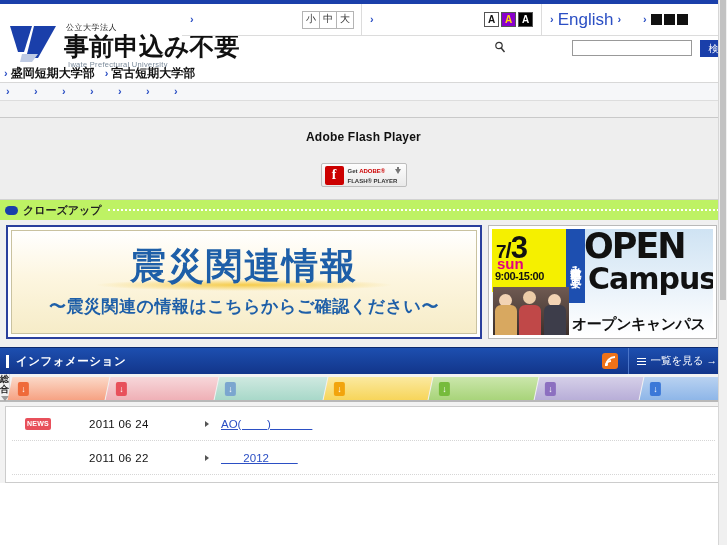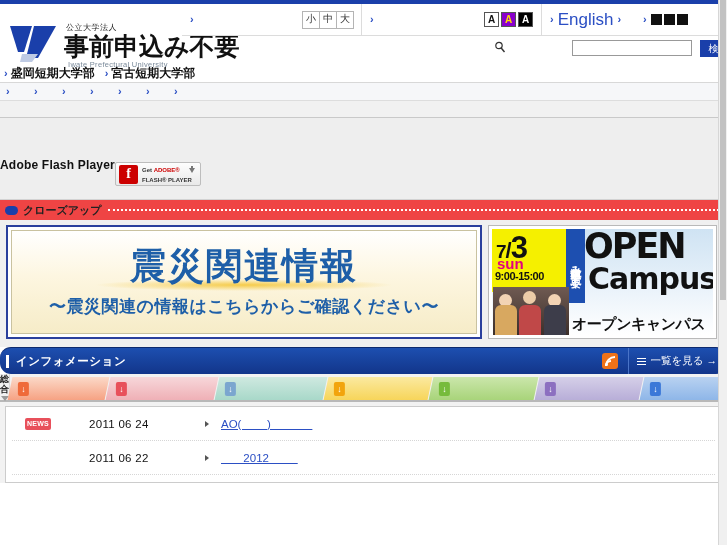--- a/index.html
+++ b/index.html
@@ -121,21 +121,21 @@
     min-width: 28px;
     box-sizing: border-box;
   }
   .gnav-label { color: #2b4fc4; font-size: 11px; }
 
   .gnav-strip { height: 16px; background: #f1f1f1; border-bottom: 1px solid #c9c9c9; }
 
   
   .flash-area {
     height: 81px; background: #eeeeee;
-    display: flex; flex-direction: row; align-items: center;
+    display: flex; flex-direction: column; align-items: center;
     justify-content: flex-start; padding-top: 12px; box-sizing: border-box;
   }
   .flash-title {
     font-size: 12px; font-weight: bold; color: #111; letter-spacing: .2px;
   }
   .flash-badge {
     margin-top: 19px;
     width: 86px; height: 24px;
     background: linear-gradient(#fdfdfd,#e9e9e9);
     border: 1px solid #bdbdbd; border-radius: 2px;
@@ -157,21 +157,21 @@
     position: absolute; right: 5px; top: 5px;
     width: 0; height: 0; border-left: 3px solid transparent;
     border-right: 3px solid transparent; border-top: 5px solid #777;
   }
   .flash-dl-stem {
     position: absolute; right: 7px; top: 3px; width: 2px; height: 4px; background: #777;
   }
 
   
   .closeup-head {
-    height: 20px; background: #ef4444;
+    height: 20px; background: #bef264;
     border-top: 1px solid #d2d2d2;
     display: flex; align-items: center; padding-left: 5px;
     position: relative;
   }
   .closeup-bullet {
     width: 13px; height: 9px; background: #1a3faa; border-radius: 5px;
     margin-right: 5px;
   }
   .closeup-title { font-size: 11px; font-weight: bold; color: #222; }
   .closeup-dots {
@@ -278,21 +278,21 @@
     background: linear-gradient(#6f5a52, #3c2f2b);
     overflow: hidden;
   }
   .oc-head { width: 13px; height: 13px; border-radius: 50%; position: absolute; }
   .oc-body { width: 22px; height: 30px; border-radius: 6px 6px 0 0; position: absolute; bottom: 0; }
 
   
   .info-head {
     height: 26px; background: linear-gradient(#1d4fb0, #12358a);
     border-top: 1px solid #0d2a6e;
-    display: flex; align-items: center; position: relative; border-radius: 11px;
+    display: flex; align-items: center; position: relative;
   }
   .info-tick { width: 3px; height: 13px; background: #ffffff; margin: 0 7px 0 6px; }
   .info-title { color: #fff; font-size: 11.5px; font-weight: bold; letter-spacing: .5px; }
   .info-right { position: absolute; right: 0; top: 0; height: 26px; display: flex; align-items: center; }
   .rss-ico {
     width: 16px; height: 16px; background: #ee7219; border-radius: 3px;
     position: relative; margin-right: 10px;
   }
   .rss-dot { position: absolute; left: 3px; bottom: 3px; width: 3px; height: 3px; border-radius: 50%; background: #fff; }
   .rss-a1, .rss-a2 {

